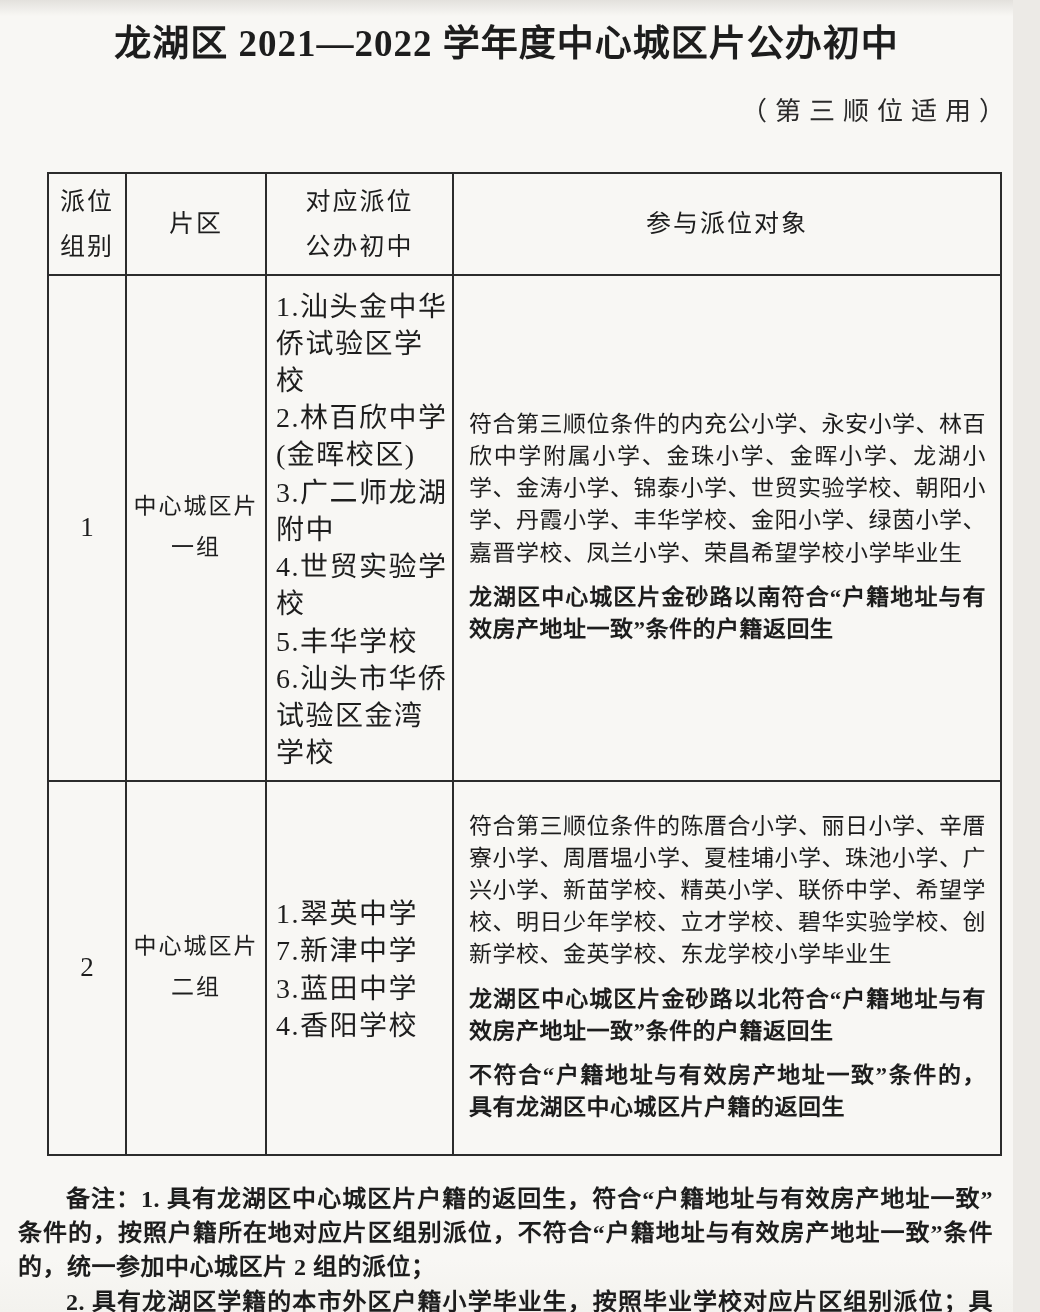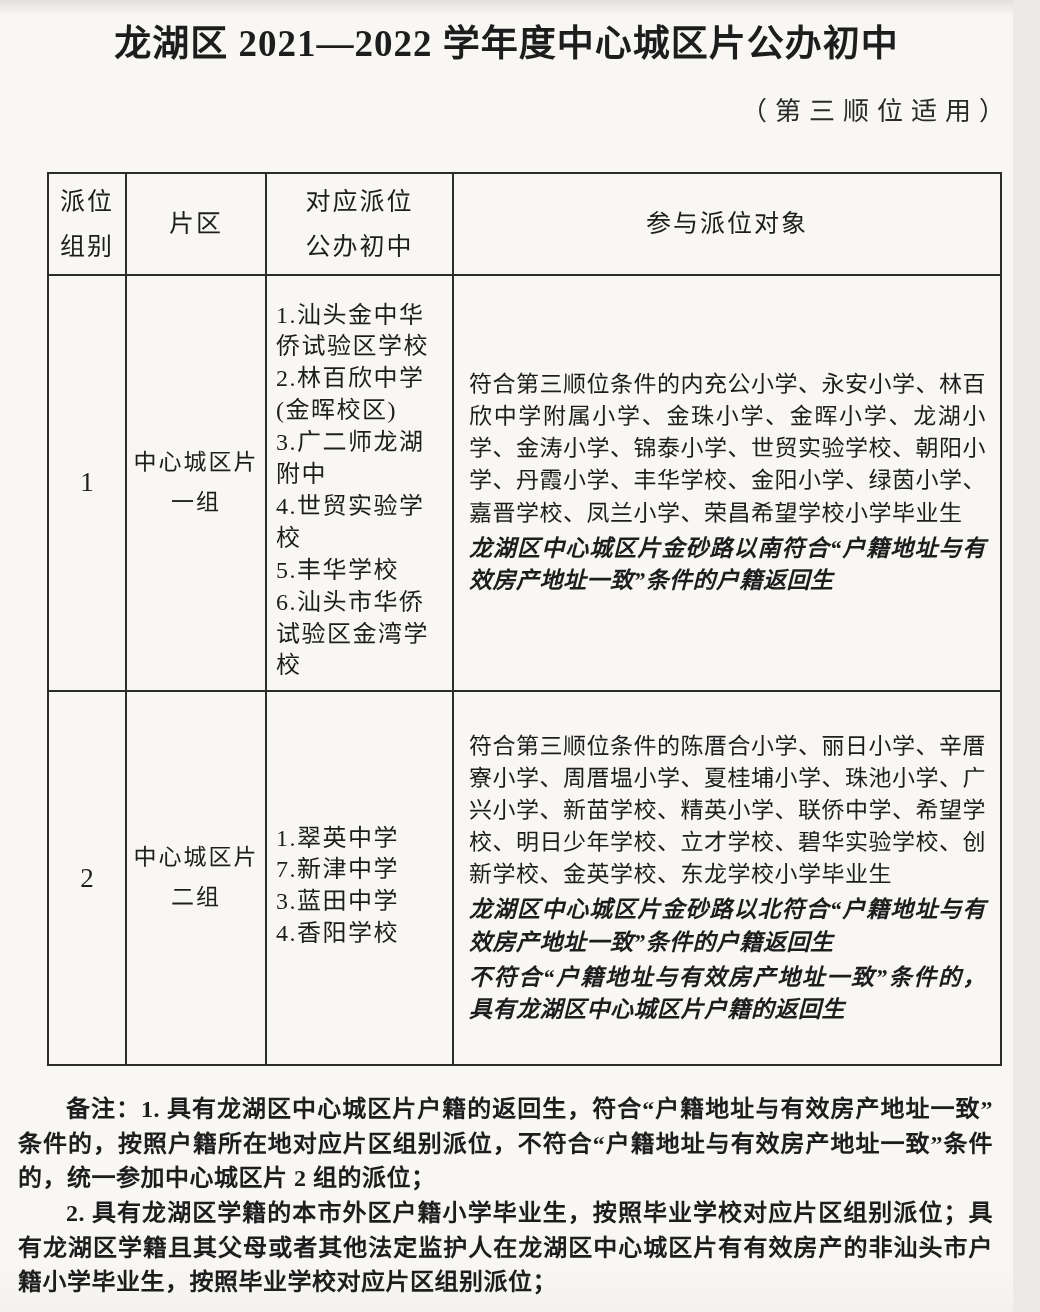--- a/index.html
+++ b/index.html
@@ -63,35 +63,35 @@
     font-size: 27px;
   }
   td.c-district {
     text-align: center;
     font-size: 23px;
     line-height: 1.75;
     white-space: pre-line;
     letter-spacing: 2px;
   }
   td.c-schools {
-    font-size: 24px;
+    font-size: 28px;
     line-height: 1.33;
-    padding: 24px 4px 8px 9px;
+    padding: 12px 4px 8px 9px;
     letter-spacing: 1.5px;
   }
   .school-item { margin: 0; }
   td.c-participants {
     font-size: 23px;
     line-height: 1.4;
     padding: 12px 14px 12px 15px;
     text-align: justify;
     letter-spacing: 0.5px;
   }
   .participant-paragraph { margin: 0; }
-  .participant-paragraph + .participant-paragraph { margin-top: 3px; font-style: italic; }
+  .participant-paragraph + .participant-paragraph { margin-top: 12px; }
   .participant-paragraph.bold { font-weight: 700; }
   .notes {
     margin: 26px 20px 0 18px;
     font-size: 24px;
     font-weight: 700;
     line-height: 1.43;
     letter-spacing: 0.5px;
   }
   .notes p {
     margin: 0 0 1px 0;

